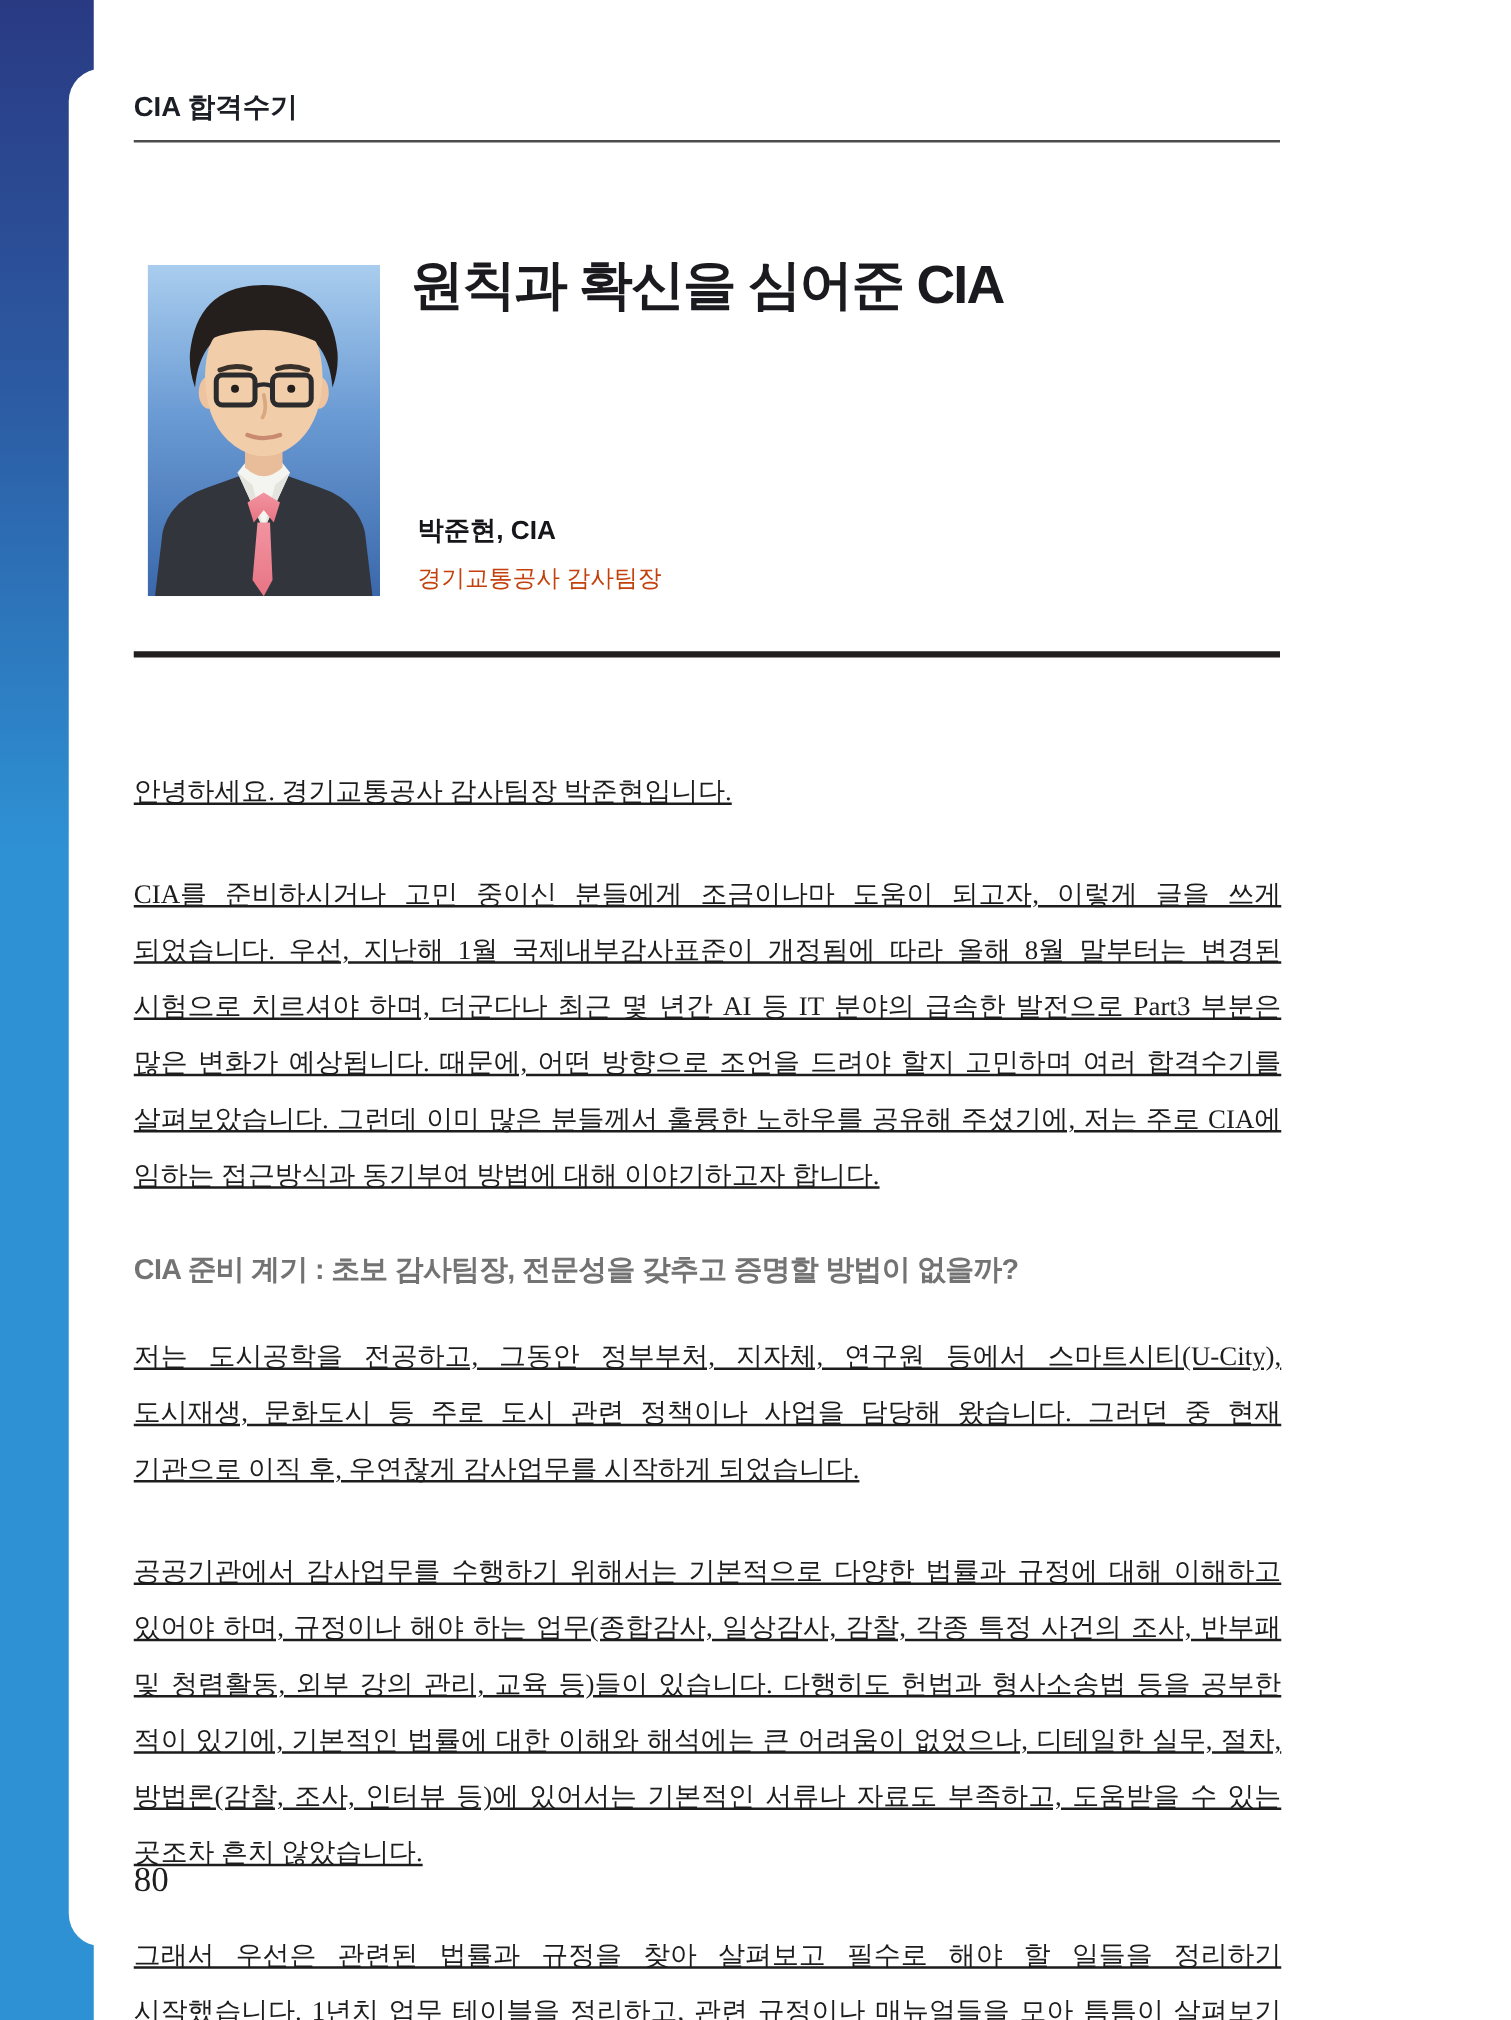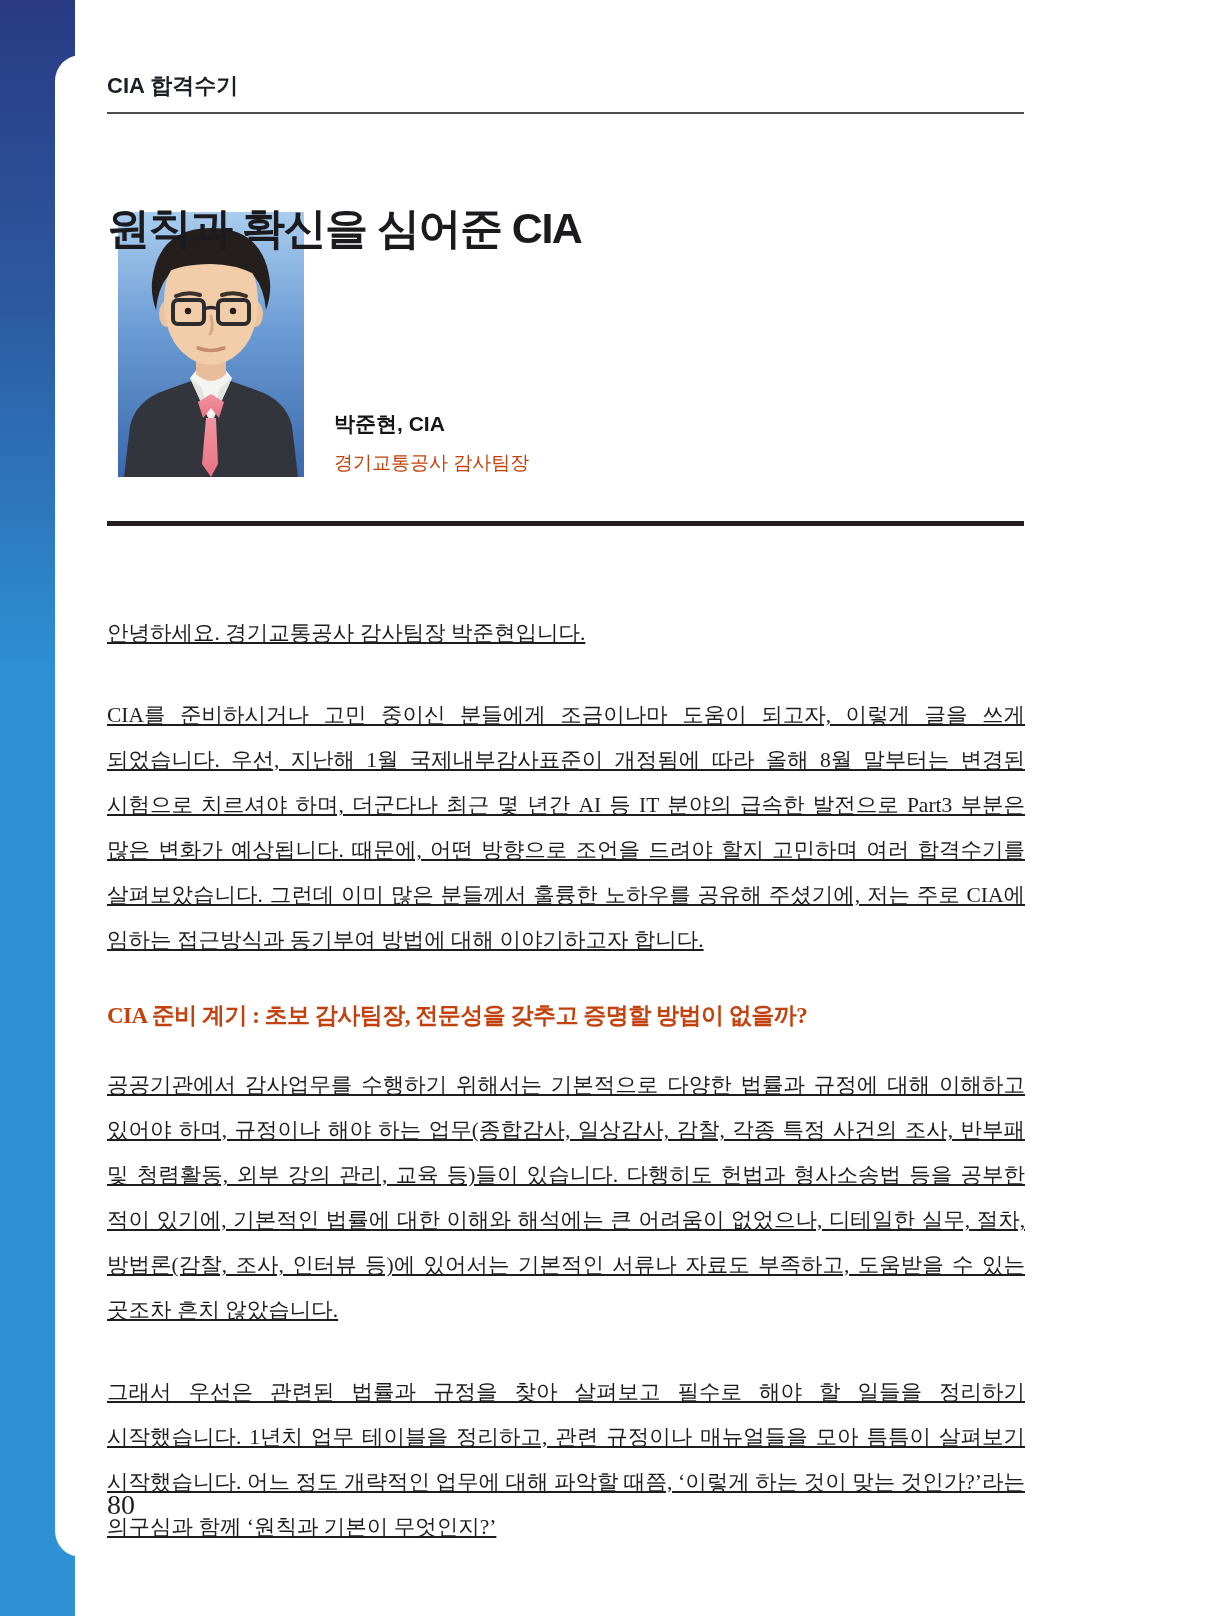--- a/index.html
+++ b/index.html
@@ -29,21 +29,21 @@
   }
 
   .portrait {
     position: absolute; left: 63px; top: 157px; width: 186px; height: 265px;
     overflow: hidden;
   }
   .portrait svg { display: block; }
 
   .main-title {
     position: absolute; left: 52px; top: 150px; width: 917px;
-    text-align: left; font-size: 43px; font-weight: 800; color: #1b1b1f;
+    text-align: center; font-size: 43px; font-weight: 800; color: #1b1b1f;
     letter-spacing: -1.5px; line-height: 1.1;
   }
 
   .author { position: absolute; left: 263px; top: 355px; margin-left: 16px; }
   .author-name { font-size: 21px; font-weight: bold; color: #15151a; }
   .author-role { margin-top: 12px; font-size: 19px; font-weight: normal; color: #c2410c; }
 
   .divider-thick {
     position: absolute; left: 52px; top: 466px; width: 917px; height: 5px; background: #231f20;
   }
@@ -51,22 +51,22 @@
   .article {
     position: absolute; left: 52px; top: 556px; width: 918px;
     font-family: "Liberation Serif", serif; color: #1d1d1d;
   }
   .article p {
     font-size: 21.5px; line-height: 45px; text-align: justify;
     margin-bottom: 37px; word-break: keep-all; overflow-wrap: break-word; text-decoration: underline;
   }
   .article p:last-child { margin-bottom: 0; }
   .section-heading {
-    font-family: Liberation Serif, serif;
-    font-size: 23px; font-weight: bold; color: #c2410c;
+    font-family: Liberation Sans, sans-serif;
+    font-size: 23px; font-weight: bold; color: #737373;
     letter-spacing: -0.5px; margin: 0 0 32px 0;
   }
 
   .page-number {
     position: absolute; left: 52px; top: 1434px;
     font-family: "Liberation Serif", serif; font-size: 28px; color: #1e1e1e;
   }
 </style>
 </head>
 <body>
@@ -136,20 +136,21 @@
       <div class="author-name">박준현, CIA</div>
       <div class="author-role">경기교통공사 감사팀장</div>
     </div>
 
     <div class="divider-thick"></div>
 
     <div class="article">
       <p>안녕하세요. 경기교통공사 감사팀장 박준현입니다.</p>
       <p>CIA를 준비하시거나 고민 중이신 분들에게 조금이나마 도움이 되고자, 이렇게 글을 쓰게 되었습니다. 우선, 지난해 1월 국제내부감사표준이 개정됨에 따라 올해 8월 말부터는 변경된 시험으로 치르셔야 하며, 더군다나 최근 몇 년간 AI 등 IT 분야의 급속한 발전으로 Part3 부분은 많은 변화가 예상됩니다. 때문에, 어떤 방향으로 조언을 드려야 할지 고민하며 여러 합격수기를 살펴보았습니다. 그런데 이미 많은 분들께서 훌륭한 노하우를 공유해 주셨기에, 저는 주로 CIA에 임하는 접근방식과 동기부여 방법에 대해 이야기하고자 합니다.</p>
       <h2 class="section-heading">CIA 준비 계기 : 초보 감사팀장, 전문성을 갖추고 증명할 방법이 없을까?</h2>
+      <p>저는 도시공학을 전공하고, 그동안 정부부처, 지자체, 연구원 등에서 스마트시티(U-City), 도시재생, 문화도시 등 주로 도시 관련 정책이나 사업을 담당해 왔습니다. 그러던 중 현재 기관으로 이직 후, 우연찮게 감사업무를 시작하게 되었습니다.</p>
       <p>공공기관에서 감사업무를 수행하기 위해서는 기본적으로 다양한 법률과 규정에 대해 이해하고 있어야 하며, 규정이나 해야 하는 업무(종합감사, 일상감사, 감찰, 각종 특정 사건의 조사, 반부패 및 청렴활동, 외부 강의 관리, 교육 등)들이 있습니다. 다행히도 헌법과 형사소송법 등을 공부한 적이 있기에, 기본적인 법률에 대한 이해와 해석에는 큰 어려움이 없었으나, 디테일한 실무, 절차, 방법론(감찰, 조사, 인터뷰 등)에 있어서는 기본적인 서류나 자료도 부족하고, 도움받을 수 있는 곳조차 흔치 않았습니다.</p>
       <p>그래서 우선은 관련된 법률과 규정을 찾아 살펴보고 필수로 해야 할 일들을 정리하기 시작했습니다. 1년치 업무 테이블을 정리하고, 관련 규정이나 매뉴얼들을 모아 틈틈이 살펴보기 시작했습니다. 어느 정도 개략적인 업무에 대해 파악할 때쯤, ‘이렇게 하는 것이 맞는 것인가?’라는 의구심과 함께 ‘원칙과 기본이 무엇인지?’</p>
     </div>
 
     <div class="page-number">80</div>
 
   </div>
 </div>
 
 </body></html>

